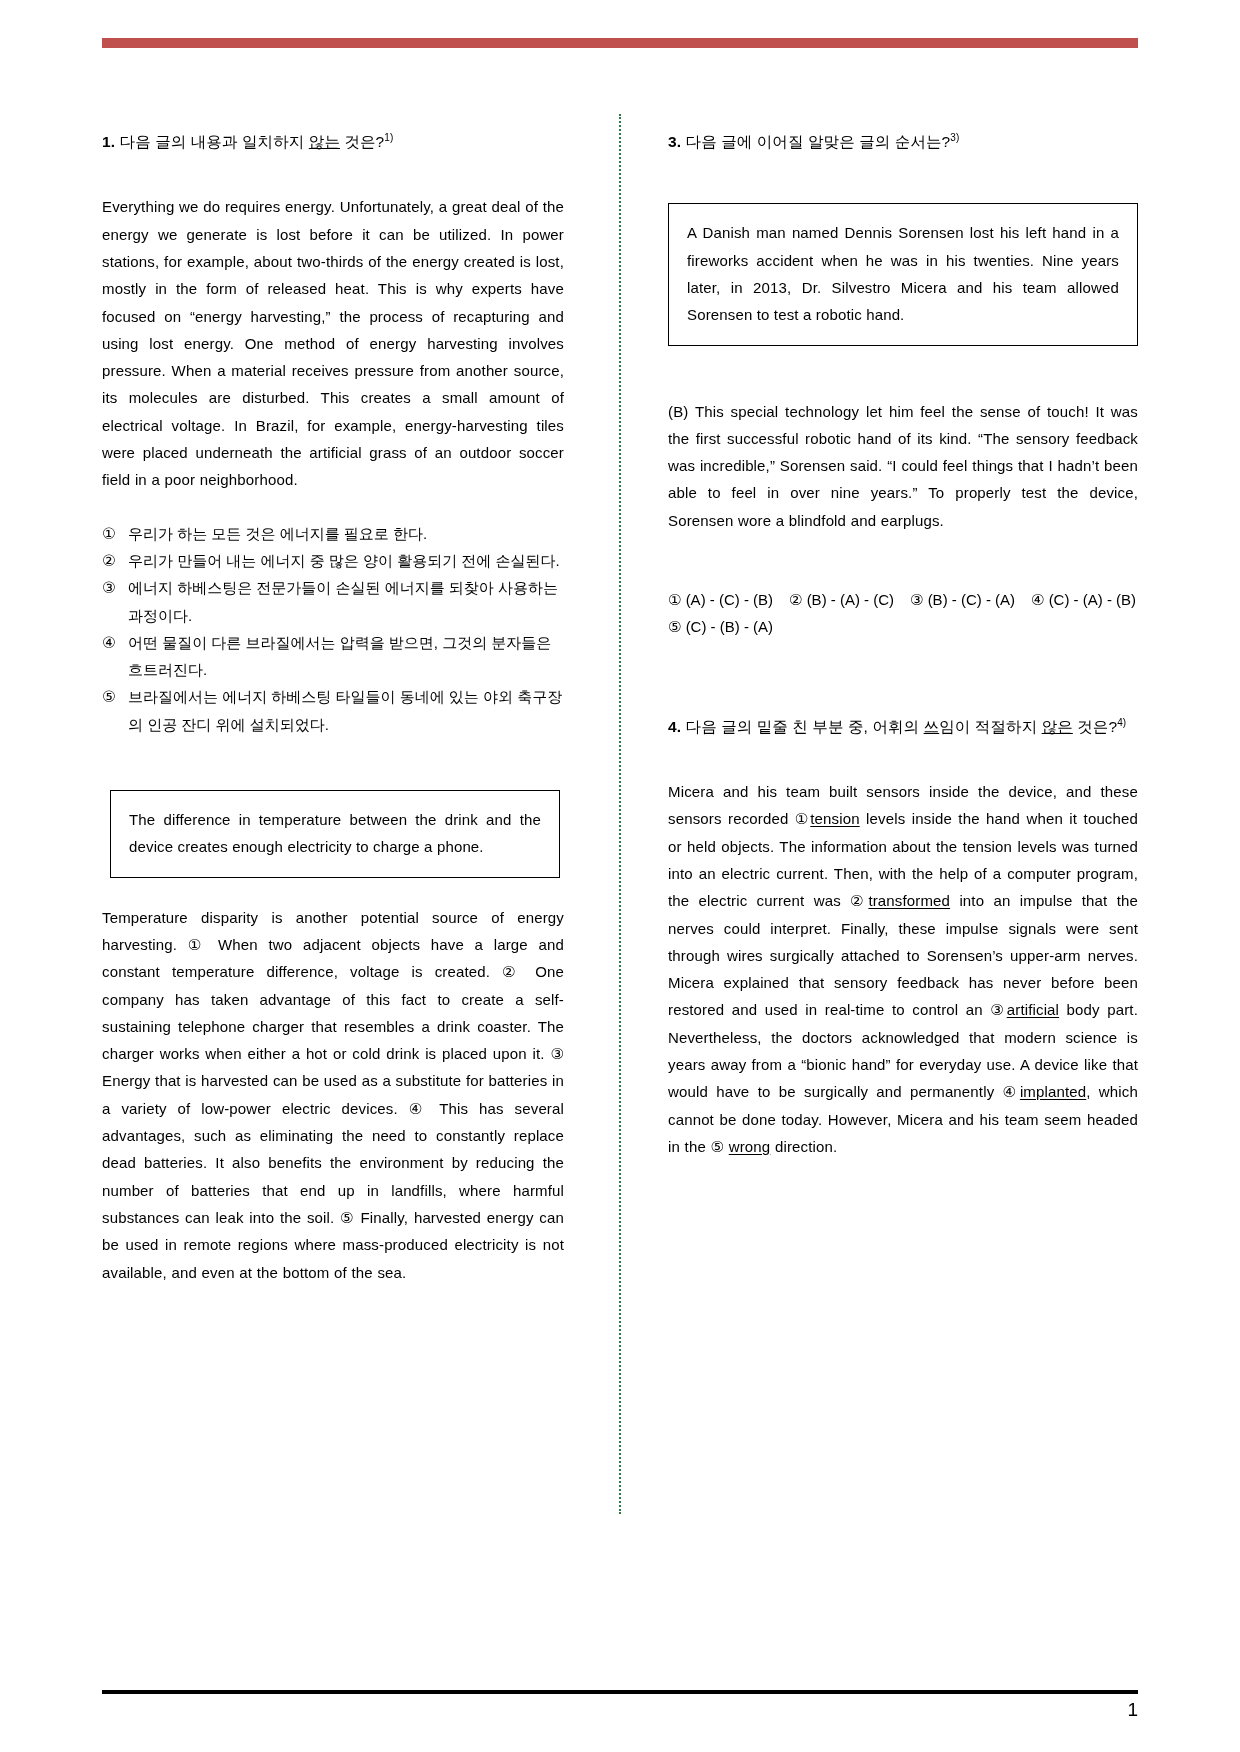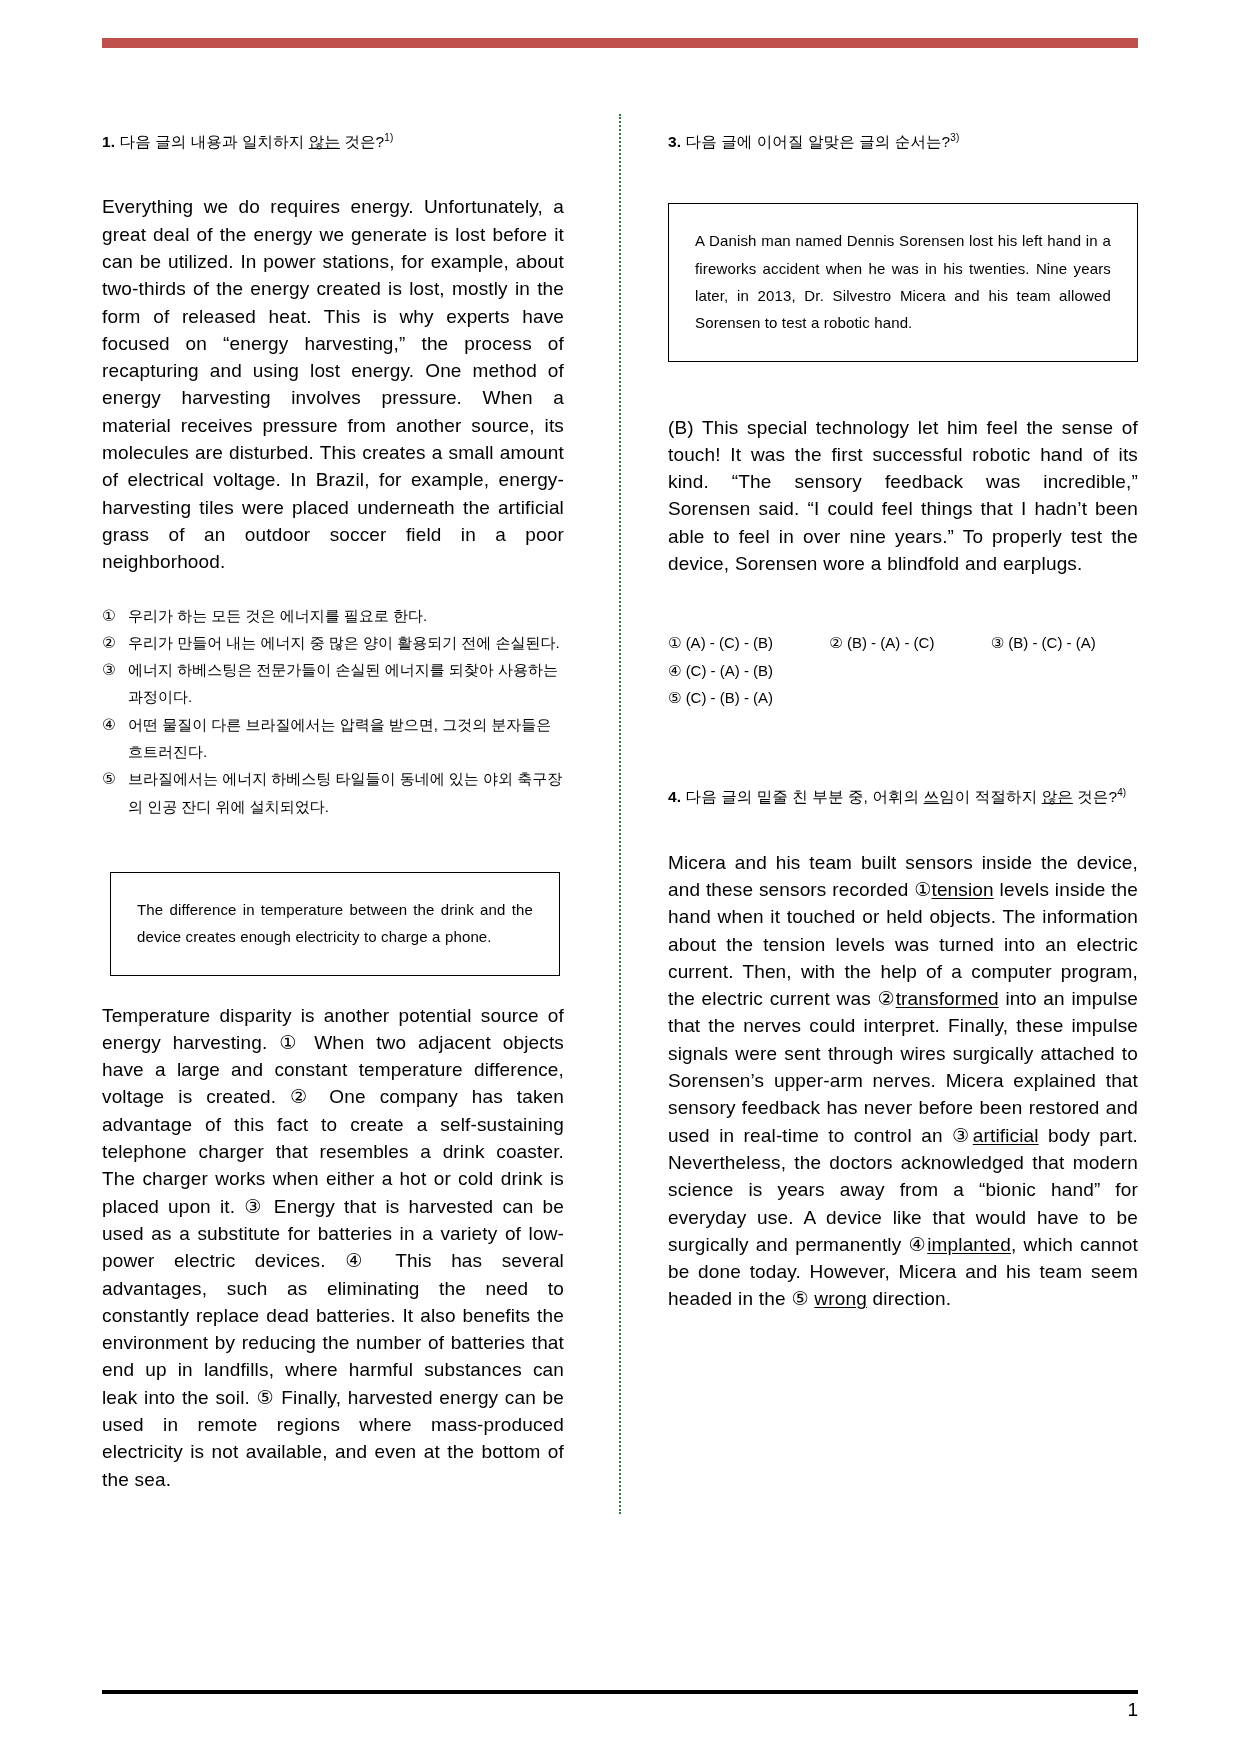--- a/index.html
+++ b/index.html
@@ -75,21 +75,21 @@
     letter-spacing: 0.1px;
   }
   .q-head .qnum { font-weight: bold; }
   .q-head .u { text-decoration: underline; }
   .sup {
     font-size: 10px;
     vertical-align: super;
   }
 
   p.passage {
-    font-size: 19px;
+    font-size: 15px;
     line-height: 27.3px;
     text-align: justify;
     text-justify: inter-word;
     margin: 0;
     letter-spacing: 0.15px;
     word-spacing: 0.3px;
   }
 
   .spacer-26 { height: 26px; }
   .spacer-18 { height: 18px; }
@@ -100,21 +100,21 @@
   
   .excerpt-box {
     border: 1.3px solid #000;
     padding: 11px 14px 12px 14px;
     margin: 0;
   }
   .excerpt-box p {
     font-size: 15px;
     line-height: 27.3px;
     text-align: justify;
-    margin: 12px;
+    margin: 4px;
     letter-spacing: 0.15px;
   }
   .excerpt-box.indented {
     margin-left: 8px;
     margin-right: 4px;
   }
 
   
   ol.choices, ul.choices {
     list-style: none;
@@ -131,21 +131,21 @@
     flex: 0 0 26px;
     font-size: 15.5px;
   }
   li.choice .ctext {
     flex: 1;
   }
 
   
   .choice-grid {
     display: grid;
-    grid-template-columns: 1fr 1fr 1fr;
+    grid-template-columns: 1fr 1fr 1fr 1fr;
     column-gap: 14px;
   }
   .choice-grid .cell {
     font-size: 15px;
     line-height: 27.3px;
     white-space: nowrap;
   }
   .choice-grid .cell.full { grid-column: 1 / 2; }
 
   u.vocab { text-decoration: underline; text-underline-offset: 2px; }

